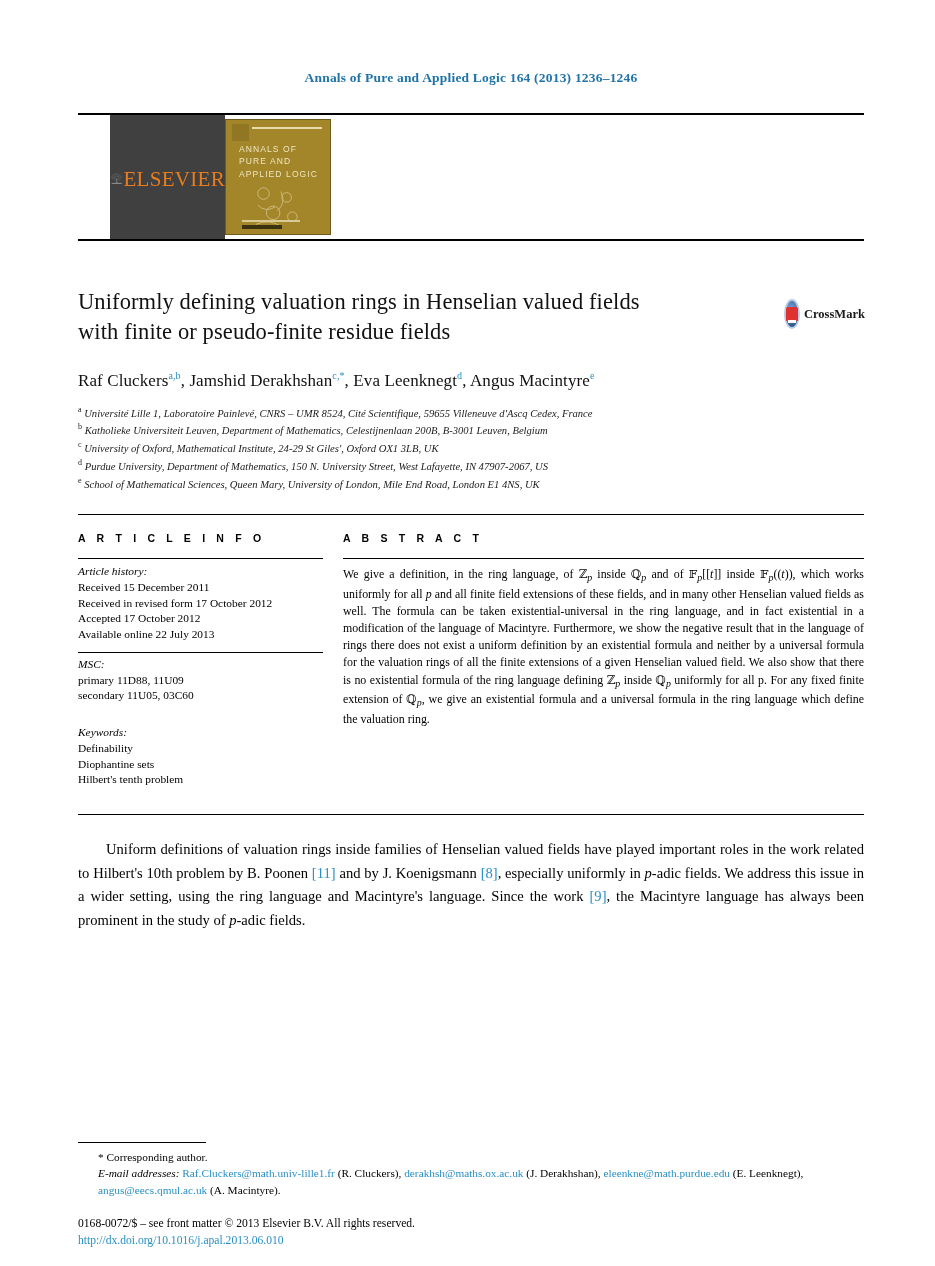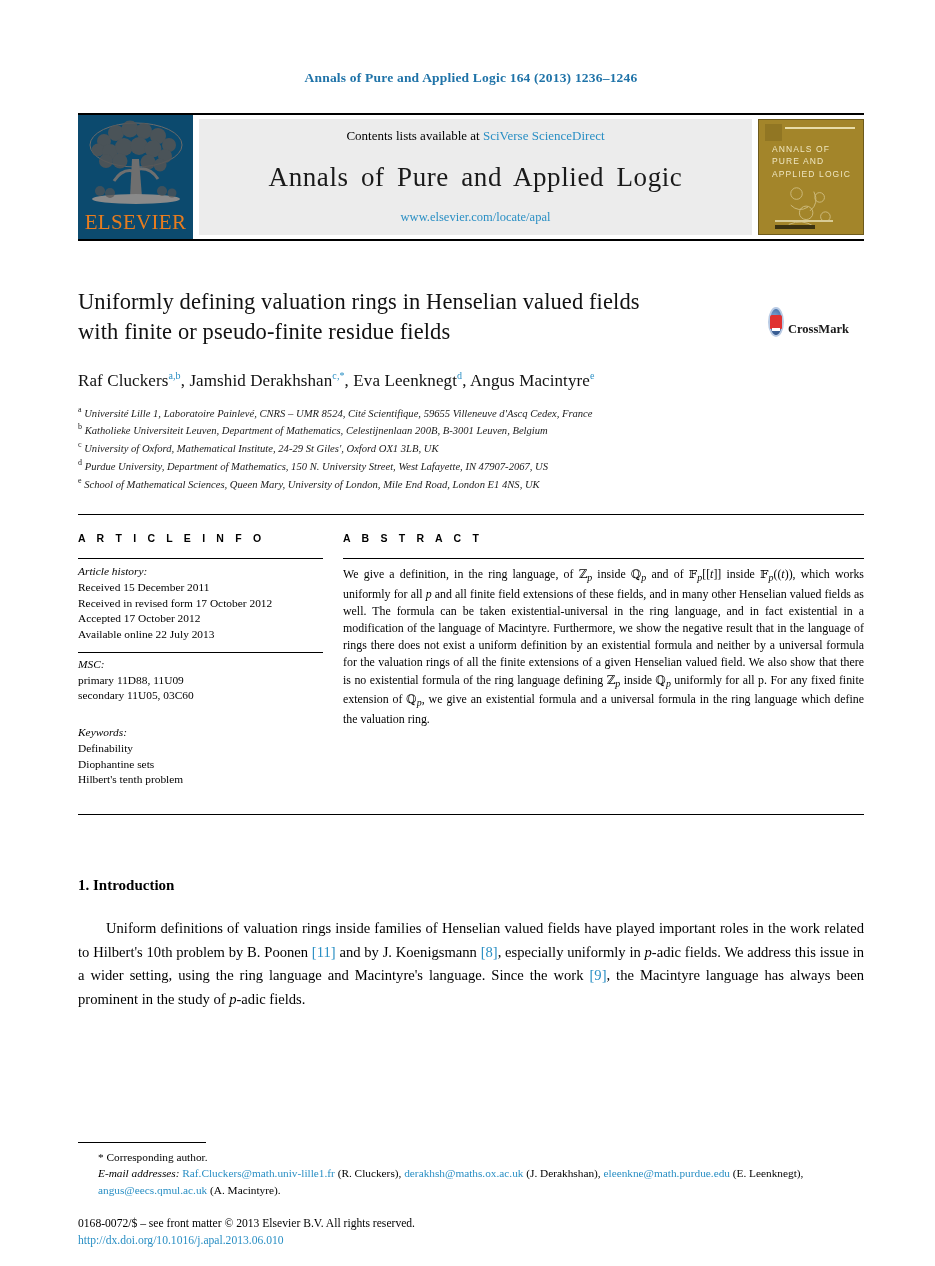--- a/index.html
+++ b/index.html
@@ -44,25 +44,26 @@
     border-top: 2.5px solid #000;
     border-bottom: 2.5px solid #000;
     display: flex;
     align-items: stretch;
     height: 124px;
   }
   .elsevier-logo {
     width: 115px;
     flex: 0 0 115px;
     display: flex;
-    flex-direction: column;
+    flex-direction: row;
     align-items: center;
     justify-content: flex-start;
     padding-top: 4px;
-    background: #0c4a6e;
+    background: #404040;
+    margin-left: 32px;
   }
   .tree-svg { display:block; }
   .elsevier-word {
     font-family: "Liberation Serif", serif;
     color: #E87C1E;
     font-size: 21px;
     letter-spacing: 0.3px;
     line-height: 1;
     margin-top: 1px;
     font-weight: normal;
@@ -137,26 +138,26 @@
     font-size: 22.5px;
     line-height: 1.33;
     font-weight: normal;
     color: #111;
     margin: 0;
     width: 640px;
     letter-spacing: 0.1px;
   }
   .crossmark {
     position: absolute;
-    right: 16px;
+    right: 0px;
     top: 4px;
     width: 80px;
     height: 46px;
     display: flex;
-    align-items: flex-end;
+    align-items: center;
   }
   .crossmark-badge {
     width: 30px; height: 30px; border-radius: 50%;
     background: radial-gradient(circle at 35% 32%, #7fa8d8 0%, #4c76ad 45%, #2d4f84 100%);
     border: 2px solid #b9cbe4;
     display:flex; align-items:center; justify-content:center;
     box-sizing: border-box;
   }
   .crossmark-inner {
     width: 12px; height: 14px; background: #e03131;
@@ -300,27 +301,20 @@
               <circle cx="16" cy="72" r="5"></circle>
                 <circle cx="26" cy="74" r="5"></circle>
               <circle cx="78" cy="72" r="5"></circle>
                 <circle cx="88" cy="74" r="4.5"></circle>
             </g>
           </g>
         </svg>
         <div class="elsevier-word">ELSEVIER</div>
       </div>
 
-      <div class="masthead-center">
-        <div class="contents-line">
-          <span>Contents lists available at </span><span class="sd">SciVerse ScienceDirect</span>
-        </div>
-        <div class="journal-title">Annals of Pure and Applied Logic</div>
-        <div class="journal-url">www.elsevier.com/locate/apal</div>
-      </div>
 
       <div class="cover-thumb">
         <div class="cover-elsv"></div>
         <div class="cover-topbar"></div>
         <div class="cover-title">ANNALS OF PURE AND APPLIED LOGIC</div>
         <svg class="cover-art" viewBox="0 0 60 54">
           <g stroke="#efe6c0" stroke-width="1" fill="none">
             <circle cx="16" cy="12" r="6"></circle>
               <circle cx="40" cy="16" r="5"></circle>
             <circle cx="26" cy="32" r="7"></circle>
@@ -397,21 +391,20 @@
         <div class="sechead">A B S T R A C T</div>
         <div class="rule"></div>
         <div class="abs-body">
           We give a definition, in the ring language, of <span class="mathbb">ℤ</span><sub><i>p</i></sub> inside <span class="mathbb">ℚ</span><sub><i>p</i></sub> and of <span class="mathbb">𝔽</span><sub><i>p</i></sub>[[<i>t</i>]] inside <span class="mathbb">𝔽</span><sub><i>p</i></sub>((<i>t</i>)), which works uniformly for all <i>p</i> and all finite field extensions of these fields, and in many other Henselian valued fields as well. The formula can be taken existential-universal in the ring language, and in fact existential in a modification of the language of Macintyre. Furthermore, we show the negative result that in the language of rings there does not exist a uniform definition by an existential formula and neither by a universal formula for the valuation rings of all the finite extensions of a given Henselian valued field. We also show that there is no existential formula of the ring language defining <span class="mathbb">ℤ</span><sub><i>p</i></sub> inside <span class="mathbb">ℚ</span><sub><i>p</i></sub> uniformly for all p. For any fixed finite extension of <span class="mathbb">ℚ</span><sub><i>p</i></sub>, we give an existential formula and a universal formula in the ring language which define the valuation ring.
         </div>
       </div>
     </div>
 
     <div class="bottom-rule"></div>
 
-    <div class="intro-head">1. Introduction</div>
     <div class="intro">
       Uniform definitions of valuation rings inside families of Henselian valued fields have played important roles in the work related to Hilbert's 10th problem by B. Poonen <span class="ref">[11]</span> and by J. Koenigsmann <span class="ref">[8]</span>, especially uniformly in <i>p</i>-adic fields. We address this issue in a wider setting, using the ring language and Macintyre's language. Since the work <span class="ref">[9]</span>, the Macintyre language has always been prominent in the study of <i>p</i>-adic fields.
     </div>
 
   </div>
 
   <div class="footnotes">
     <div class="fn-rule"></div>
     <div class="fn-line fn-ind">*  Corresponding author.</div>
     <div class="fn-line fn-ind">

